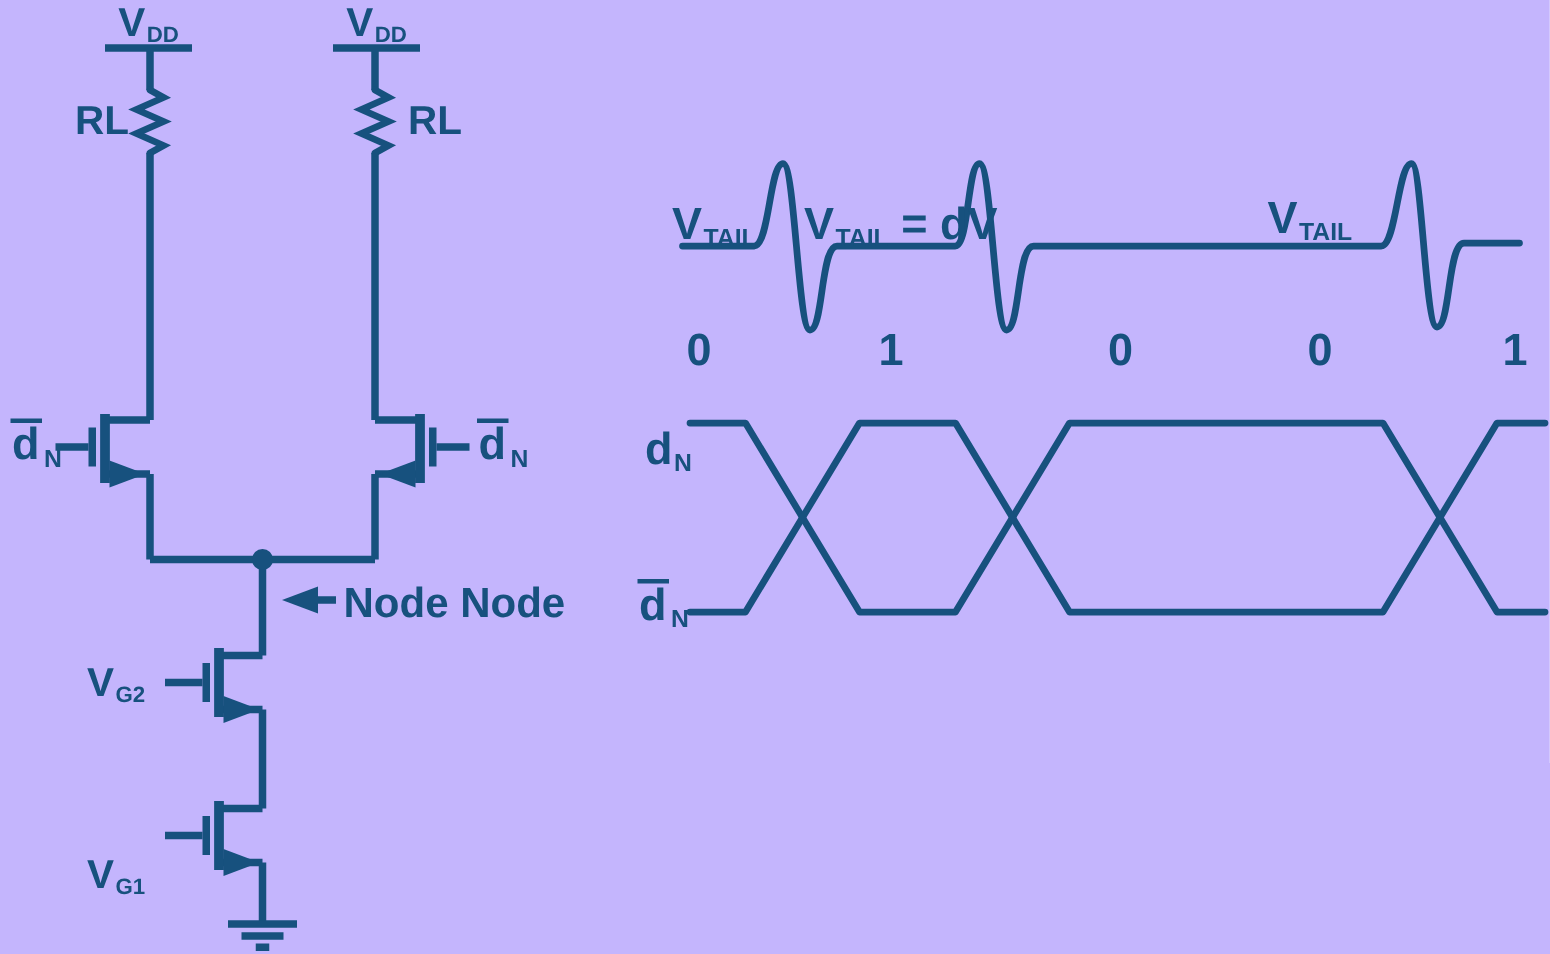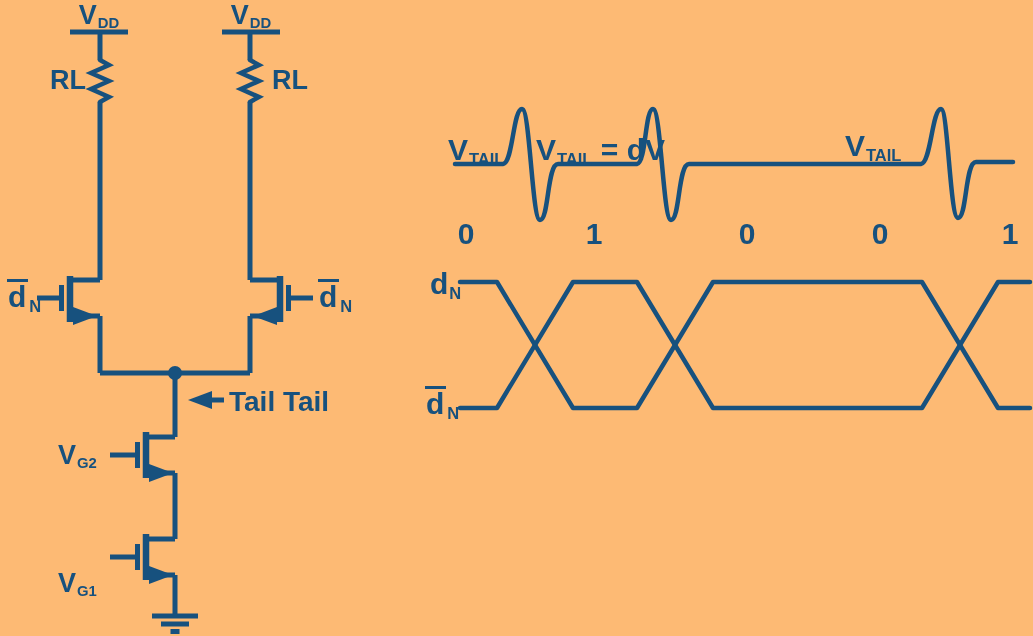--- a/index.html
+++ b/index.html
@@ -21,21 +21,21 @@
   .lbl sub{font-size:0.55em;vertical-align:-0.28em;margin-left:1px;font-weight:700;}
   .sm{font-size:30px;}
   .bit{font-size:30px;width:40px;text-align:center;}
   .ctr{text-align:center;}
   .rt{text-align:right;}
   .ob{display:inline-block;border-top:3.5px solid;padding:1px 2px 0 1px;line-height:0.95;}
 </style>
 </head>
 <body>
 
-<div id="stage" style="background: #fdba74;">
+<div id="stage" style="background: #c4b5fd;">
 
   <svg id="art" width="1033" height="636" viewBox="0 0 1033 636">
 
     <g>
 
       <path class="w" d="
         M70 32 H128   M222 32 H280
         M100 32 V60   M250 32 V60
         M100 102 V280 M250 102 V280
         M71 280 H100  M279 280 H250
@@ -84,35 +84,35 @@
   <div class="lbl ctr" style="left:220px;top:1px;width:62px;"><span>V</span><sub>DD</sub></div>
 
   <div class="lbl rt" style="left:48px;top:66px;width:38px;">RL</div>
 
   <div class="lbl" style="left:272px;top:66px;">RL</div>
 
   <div class="lbl sm" style="left:7px;top:279px;"><span class="ob">d</span><sub>N</sub></div>
 
   <div class="lbl sm" style="left:318px;top:279px;"><span class="ob">d</span><sub>N</sub></div>
 
-  <div class="lbl" style="left:229px;top:387px;font-size:28px;">Tail Tail</div>
+  <div class="lbl" style="left:229px;top:387px;font-size:28px;">Node Node</div>
 
   <div class="lbl" style="left:58px;top:441px;"><span>V</span><sub>G2</sub></div>
 
   <div class="lbl" style="left:58px;top:569px;"><span>V</span><sub>G1</sub></div>
 
   <div class="lbl sm" style="left:448px;top:134px;"><span>V</span><sub>TAIL</sub></div>
 
   <div class="lbl sm" style="left:536px;top:134px;"><span>V</span><sub>TAIL</sub><span> = dV</span></div>
 
   <div class="lbl sm" style="left:845px;top:130px;"><span>V</span><sub>TAIL</sub></div>
 
   <div class="lbl bit" style="left:446px;top:218px;">0</div>
   <div class="lbl bit" style="left:574px;top:218px;">1</div>
   <div class="lbl bit" style="left:727px;top:218px;">0</div>
   <div class="lbl bit" style="left:860px;top:218px;">0</div>
   <div class="lbl bit" style="left:990px;top:218px;">1</div>
 
-  <div class="lbl sm" style="left:430px;top:268px;"><span>d</span><sub>N</sub></div>
+  <div class="lbl sm" style="left:430px;top:284px;"><span>d</span><sub>N</sub></div>
 
   <div class="lbl sm" style="left:425px;top:386px;"><span class="ob">d</span><sub>N</sub></div>
 
 </div>
 
 </body></html>

